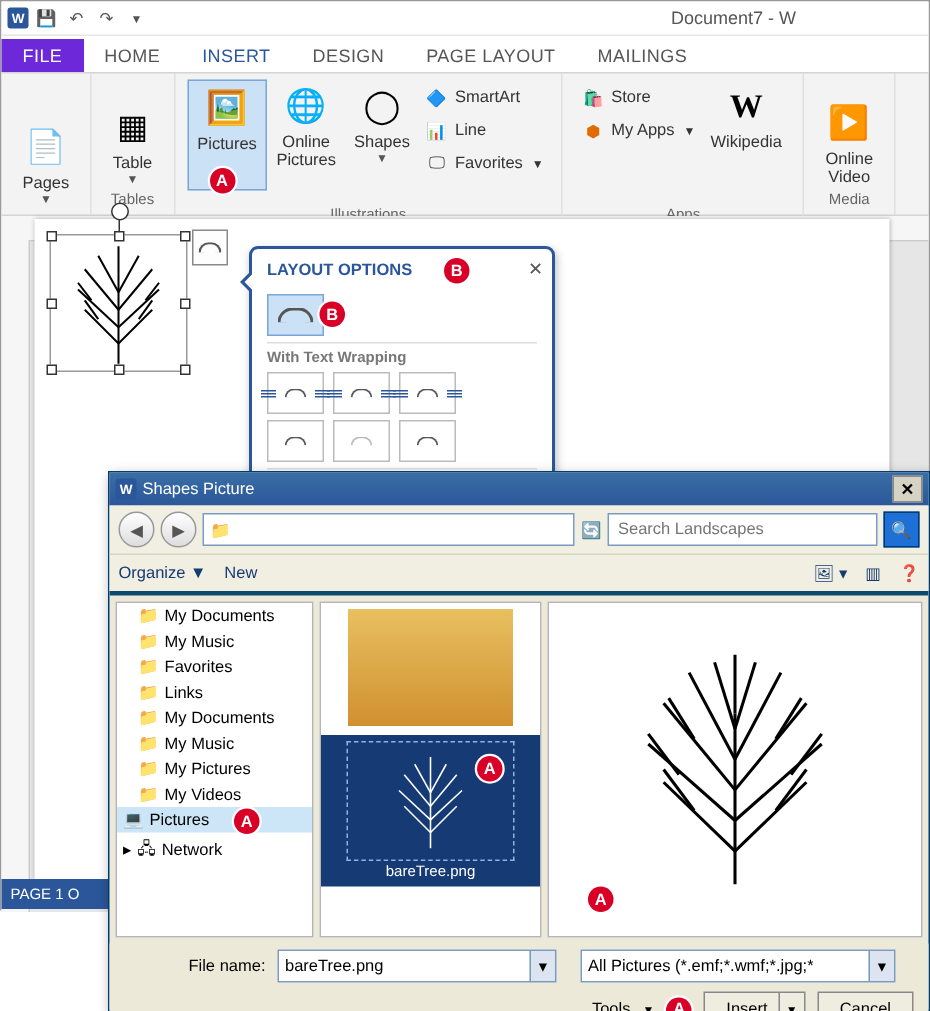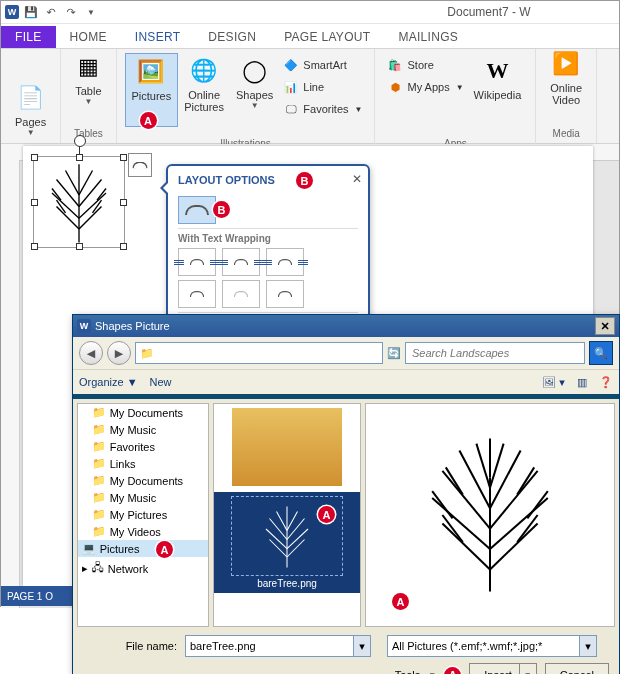--- a/index.html
+++ b/index.html
@@ -9,21 +9,21 @@
   .word-icon{width:14px;height:14px;background:#2b579a;color:#fff;font-weight:bold;font-size:9px;display:flex;align-items:center;justify-content:center;border-radius:2px}
   .qat-btn{width:16px;height:16px;display:flex;align-items:center;justify-content:center;color:#555;font-size:11px}
   .tb-center{flex:1;text-align:center;color:#555;font-size:12px}
   .doc-title-text{margin-left:260px}
   .tabs{height:24px;display:flex;align-items:flex-end;background:#fff}
   .tab{padding:4px 14px;color:#555;font-size:12px;text-transform:uppercase;letter-spacing:.3px;position:relative}
   .tab.file{background:#6d28d9;color:#fff}
   .tab.active{color:#2b579a}
   .ribbon{height:94px;background:#f3f3f3;border-top:1px solid #d4d4d4;border-bottom:1px solid #d4d4d4;display:flex}
   .group{display:flex;flex-direction:column;align-items:center;border-right:1px solid #e0e0e0;padding:4px 8px;justify-content:flex-end}
-  .group-label{font-size:10px;color:#666;margin-top:20px}
+  .group-label{font-size:10px;color:#666;margin-top:2px}
   .big-btn{display:flex;flex-direction:column;align-items:center;padding:2px 6px;justify-content:flex-start;position:relative}
   .big-btn .icon{height:32px;display:flex;align-items:center;justify-content:center;font-size:22px}
   .big-btn .lbl{font-size:11px;color:#333;text-align:center;line-height:1.1;margin-top:2px}
   .big-btn .arrow{font-size:8px;color:#555}
   .big-btn.sel{background:#cbe1f5;border:1px solid #7aa5d6}
   .small-stack{display:flex;flex-direction:column;gap:2px;justify-content:flex-start;height:70px;padding:2px 4px}
   .small-btn{display:flex;align-items:center;gap:4px;font-size:11px;color:#333;height:20px}
   .small-btn .icon{width:16px;height:16px;display:flex;align-items:center;justify-content:center}
   .doc-area{background:#e6e6e6;position:relative;height:464px}
   .ruler-top{height:16px;background:#f6f6f6;border-bottom:1px solid #ccc}
@@ -51,23 +51,23 @@
   .see-more{color:#2b579a;text-align:right;margin-top:4px}
   .statusbar{position:absolute;bottom:0;left:0;right:0;height:20px;background:#2b579a;color:#fff;font-size:10px;display:flex;align-items:center;padding:0 6px}
   .dialog{position:absolute;left:72px;top:314px;width:546px;height:358px;background:#ece9d8;border:1px solid #003c74;box-shadow:2px 3px 8px rgba(0,0,0,.4);z-index:20}
   .dlg-title{height:22px;background:linear-gradient(#3a6ea5,#2b579a);color:#fff;display:flex;align-items:center;padding:0 4px;font-size:11px}
   .dlg-title .word-icon{margin-right:4px}
   .dlg-close{margin-left:auto;width:18px;height:16px;background:#d6d2c4;color:#000;display:flex;align-items:center;justify-content:center;border:1px solid #888;font-weight:bold}
   .dlg-toolbar{height:32px;display:flex;align-items:center;padding:0 6px;gap:4px;background:#f1efe2}
   .nav-circle{width:22px;height:22px;border:1px solid #999;border-radius:50%;background:linear-gradient(#fff,#ddd);display:flex;align-items:center;justify-content:center;color:#555}
   .addr-bar{flex:1;height:20px;border:1px solid #7a9ac0;background:#fff;display:flex;align-items:center;padding:0 4px}
   .search-box{width:170px;height:20px;border:1px solid #7a9ac0;background:#fff;display:flex;align-items:center;padding:0 4px}
-  .search-box input{border:0;outline:0;width:100%;font-size:11px;font-style:italic;color:#555}
+  .search-box input{border:0;outline:0;width:100%;font-size:11px;color:#555}
   .search-go{width:22px;height:22px;background:#1e6fd6;color:#fff;display:flex;align-items:center;justify-content:center;border:1px solid #003c74}
-  .dlg-toolbar2{height:24px;display:flex;align-items:center;padding:0 6px;gap:12px;background:#f1efe2;border-top:1px solid #d8d4c4;border-bottom:5px solid #0c4a6e}
+  .dlg-toolbar2{height:24px;display:flex;align-items:center;padding:0 6px;gap:12px;background:#f1efe2;border-top:1px solid #d8d4c4;border-bottom:3px solid #0c4a6e}
   .tb2-btn{color:#153a74;display:flex;align-items:center;gap:3px}
   .dlg-body{display:flex;height:232px}
   .nav-tree{width:130px;background:#fff;border:1px solid #b5b5b5;margin:4px;overflow:hidden}
   .nav-item{padding:2px 4px 2px 14px;display:flex;align-items:center;gap:4px;white-space:nowrap}
   .nav-item.sel{background:#cde6f7}
   .folder-ic{color:#e7b72a}
   .file-list{width:146px;background:#fff;border:1px solid #b5b5b5;margin:4px 0;display:flex;flex-direction:column;overflow:hidden}
   .thumb-item{text-align:center;font-size:10px;padding:4px;position:relative}
   .thumb-item.sel{background:#153a74;color:#fff}
   .thumb-box{width:110px;height:78px;margin:0 auto 2px;background:#fff;display:flex;align-items:center;justify-content:center}

